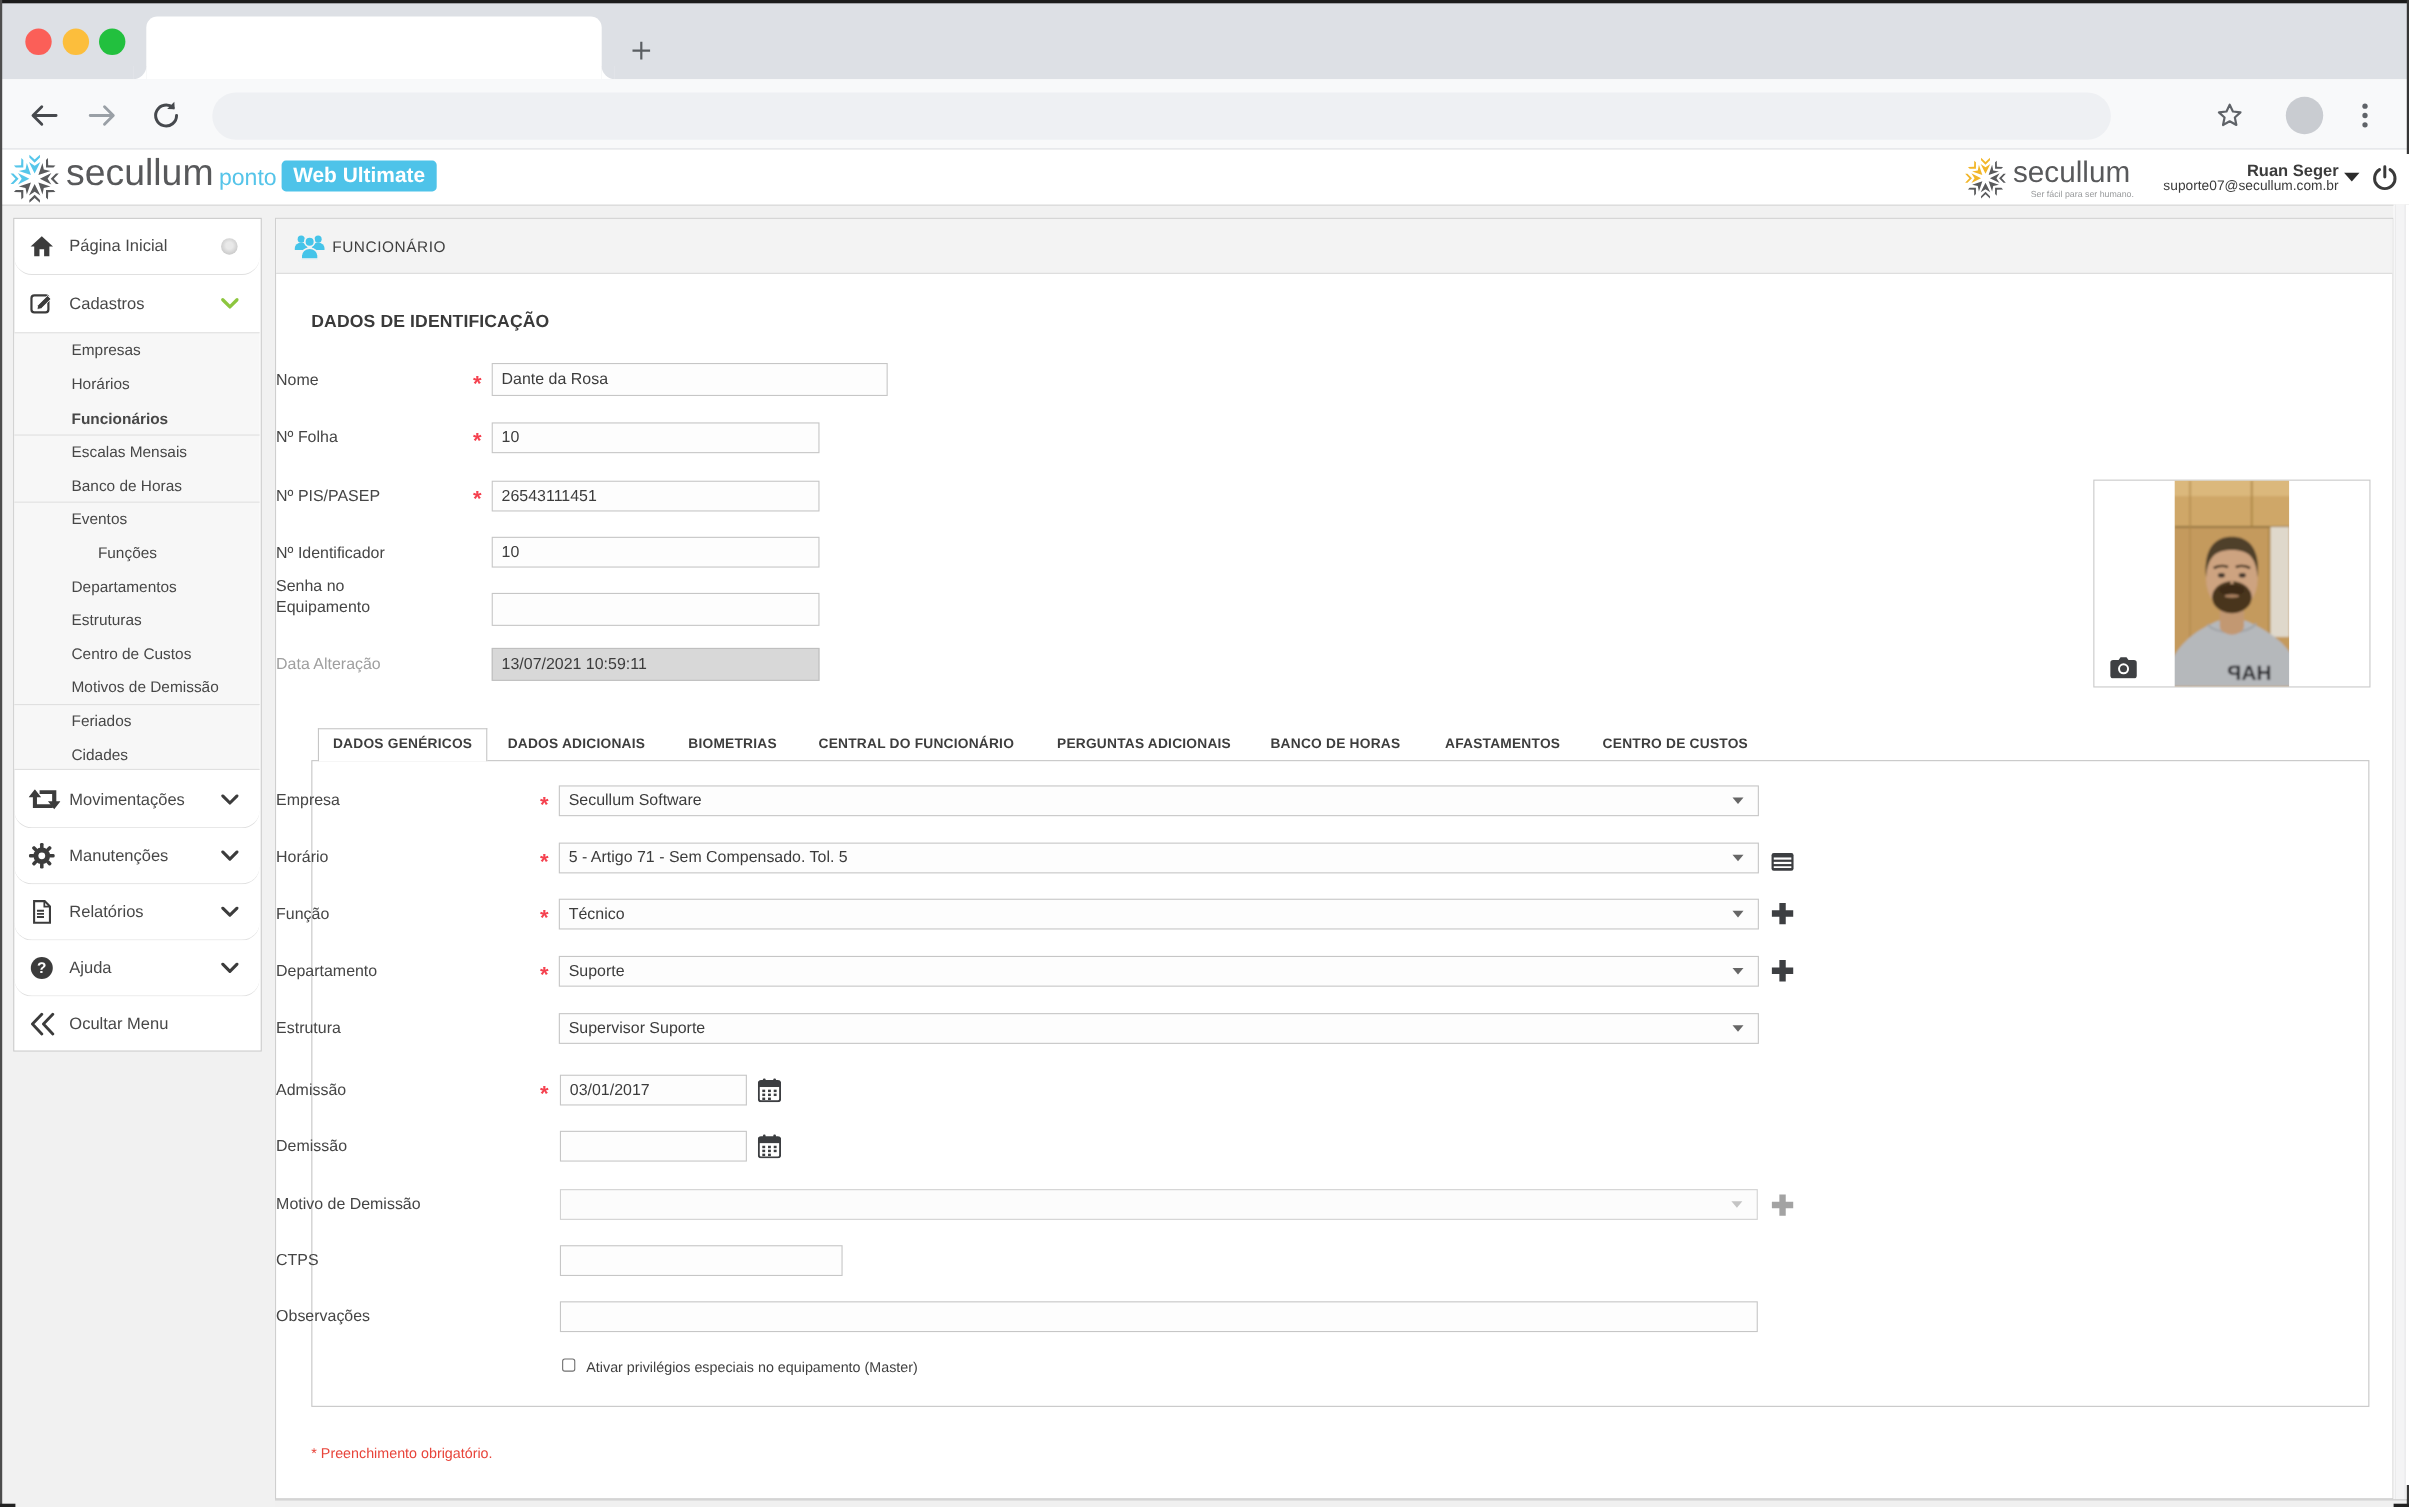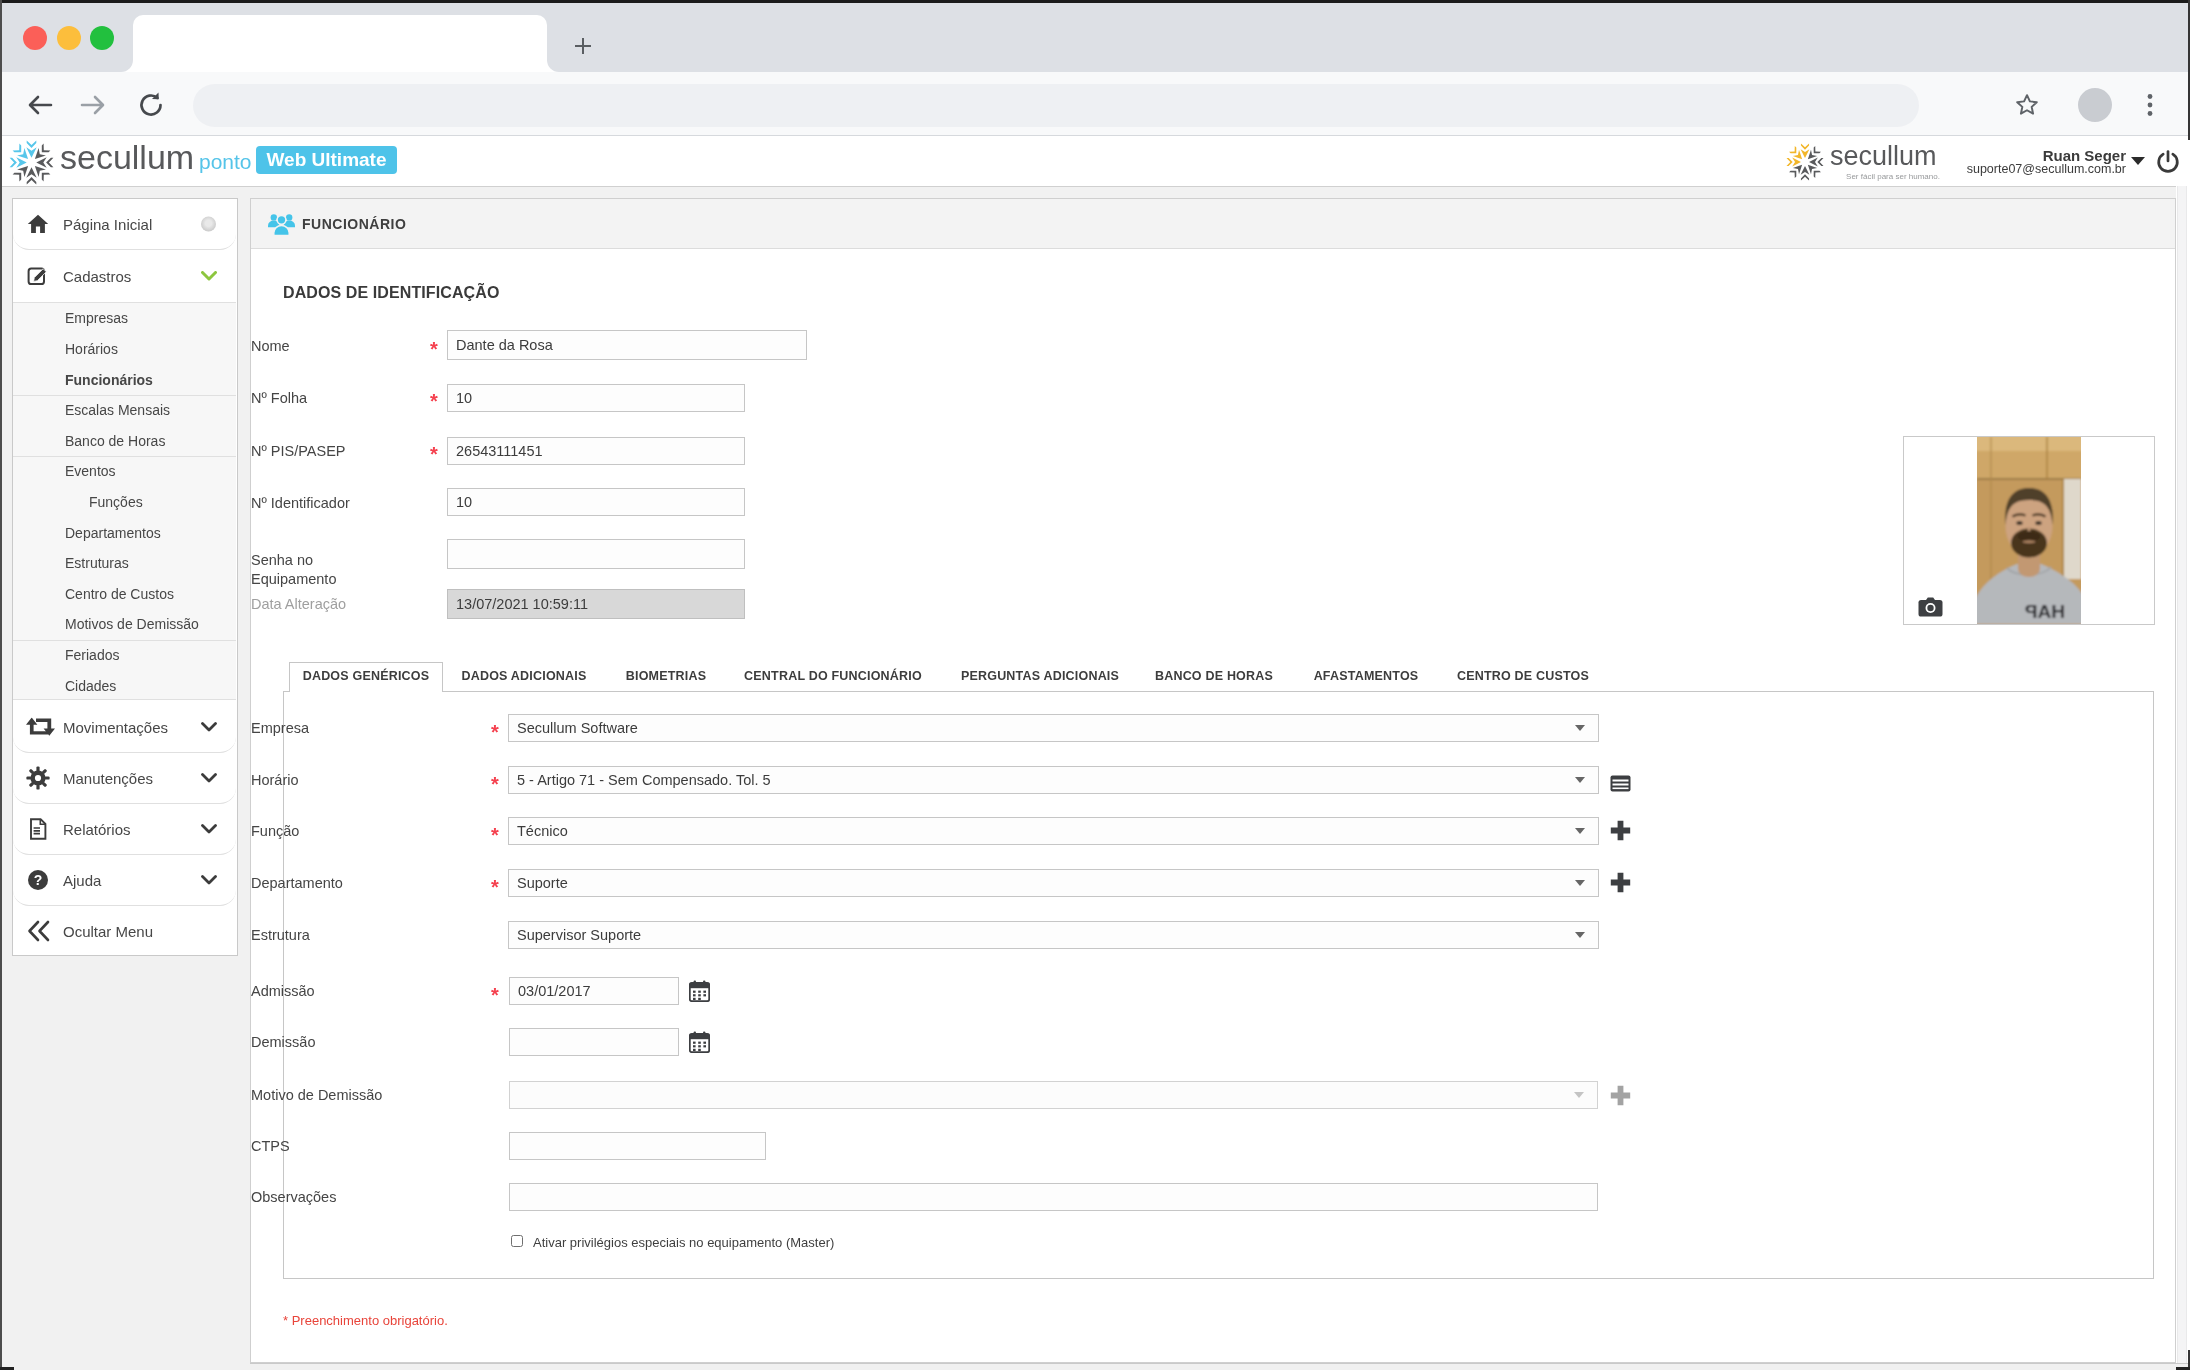--- a/index.html
+++ b/index.html
@@ -27,21 +27,21 @@
   .mrow { position:absolute; left:0; width:223px;border-radius:16px; }
   .mrow .mtxt { position:absolute; left:50px; top:50%; transform:translateY(-50%); font-size:15px; color:#474747; }
   .mrow svg.micon { position:absolute; left:13px; top:50%; transform:translateY(-50%); }
   .chev { position:absolute; left:200px; top:50%; transform:translateY(-50%); }
   #submenu { position:absolute; left:0; top:103px; width:223px; height:398px; background:#f7f7f7; border-top:1px solid #e0e0e0; border-bottom:1px solid #e0e0e0; }
   .srow { position:absolute; left:52px; transform:translateY(-50%); font-size:14px; color:#474747; white-space:nowrap; }
   .sdiv { position:absolute; left:0; width:223px; height:1px; background:#e0e0e0; }
   
   #panel { left:250px; top:198px; width:1926px; height:1165px; background:#fff; border:1px solid #cfcfcf; }
   #panelbar { left:0; top:0; width:1924px; height:50px; background:#f3f3f3; border-bottom:1px solid #dcdcdc; }
-  #ptitle { left:51px; top:17px; font-weight:bold; font-size:14px; color:#3f3f3f; letter-spacing:0.5px; }
+  #ptitle { left:51px; top:17px; font-weight:normal; font-size:14px; color:#3f3f3f; letter-spacing:0.5px; }
   #dtitle { left:32px; top:85px; font-weight:bold; font-size:16px; color:#3a3a3a; letter-spacing:0.1px; }
   .flabel { position:absolute; text-align:left; font-size:14.5px; color:#454545; transform:translateY(-50%); }
   .ast { position:absolute; color:#f5414f; font-size:20px; font-weight:bold; height:20px; line-height:26px; transform:translateY(-50%); }
   .inp { position:absolute; background:#fdfdfd; border:1px solid #c6c6c6; font-size:14.5px; color:#3c3c3c; padding-left:8px; display:flex; align-items:center; }
   .sel { position:absolute; background:#fdfdfd; border:1px solid #c6c6c6; font-size:14.5px; color:#3c3c3c; padding-left:8px; display:flex; align-items:center; }
   .arrow { position:absolute; width:0; height:0; border-left:5.5px solid transparent; border-right:5.5px solid transparent; border-top:6px solid #666; top:50%; transform:translateY(-50%); right:13px; }
   
   .tabtxt { position:absolute; transform:translate(-50%,-50%); font-weight:bold; font-size:12.5px; color:#3d3d3d; white-space:nowrap; letter-spacing:0.2px; }
   #activetab { left:38px; top:463px; width:154px; height:30px; background:#fff; border:1px solid #c6c6c6; border-bottom:none; z-index:3; }
   #tabbox { left:32px; top:492px; width:1871px; height:588px; border:1px solid #c6c6c6; background:#fff; }
@@ -242,21 +242,21 @@
   <div class="ast" style="left:179px; top:147px;">*</div>
   <div class="inp" style="left:196px; top:131px; width:360px; height:30px;">Dante da Rosa</div>
   <div class="flabel" style="left:0; width:163px; top:199px;">Nº Folha</div>
   <div class="ast" style="left:179px; top:199px;">*</div>
   <div class="inp" style="left:196px; top:185px; width:298px; height:28px;">10</div>
   <div class="flabel" style="left:0; width:163px; top:252px;">Nº PIS/PASEP</div>
   <div class="ast" style="left:179px; top:252px;">*</div>
   <div class="inp" style="left:196px; top:238px; width:298px; height:28px;">26543111451</div>
   <div class="flabel" style="left:0; width:163px; top:304px;">Nº Identificador</div>
   <div class="inp" style="left:196px; top:289px; width:298px; height:28px;">10</div>
-  <div class="flabel" style="left:0; width:163px; top:371px; line-height:19px;">Senha no<br>Equipamento</div>
+  <div class="flabel" style="left:0; width:163px; top:344px; line-height:19px;">Senha no<br>Equipamento</div>
   <div class="inp" style="left:196px; top:340px; width:298px; height:30px;"></div>
   <div class="flabel" style="left:0; width:163px; top:405px; color:#9f9f9f;">Data Alteração</div>
   <div class="inp" style="left:196px; top:390px; width:298px; height:30px; background:#d8d8d8; border-color:#bfbfbf;">13/07/2021 10:59:11</div>
 
   <div class="abs" id="photobox">
     <svg class="abs" style="left:73px; top:0;" width="104" height="187" viewBox="0 0 104 187">
       <defs>
           <filter id="ph" x="-10%" y="-10%" width="120%" height="120%">
             <feGaussianBlur stdDeviation="1.1"></feGaussianBlur>
           </filter>

